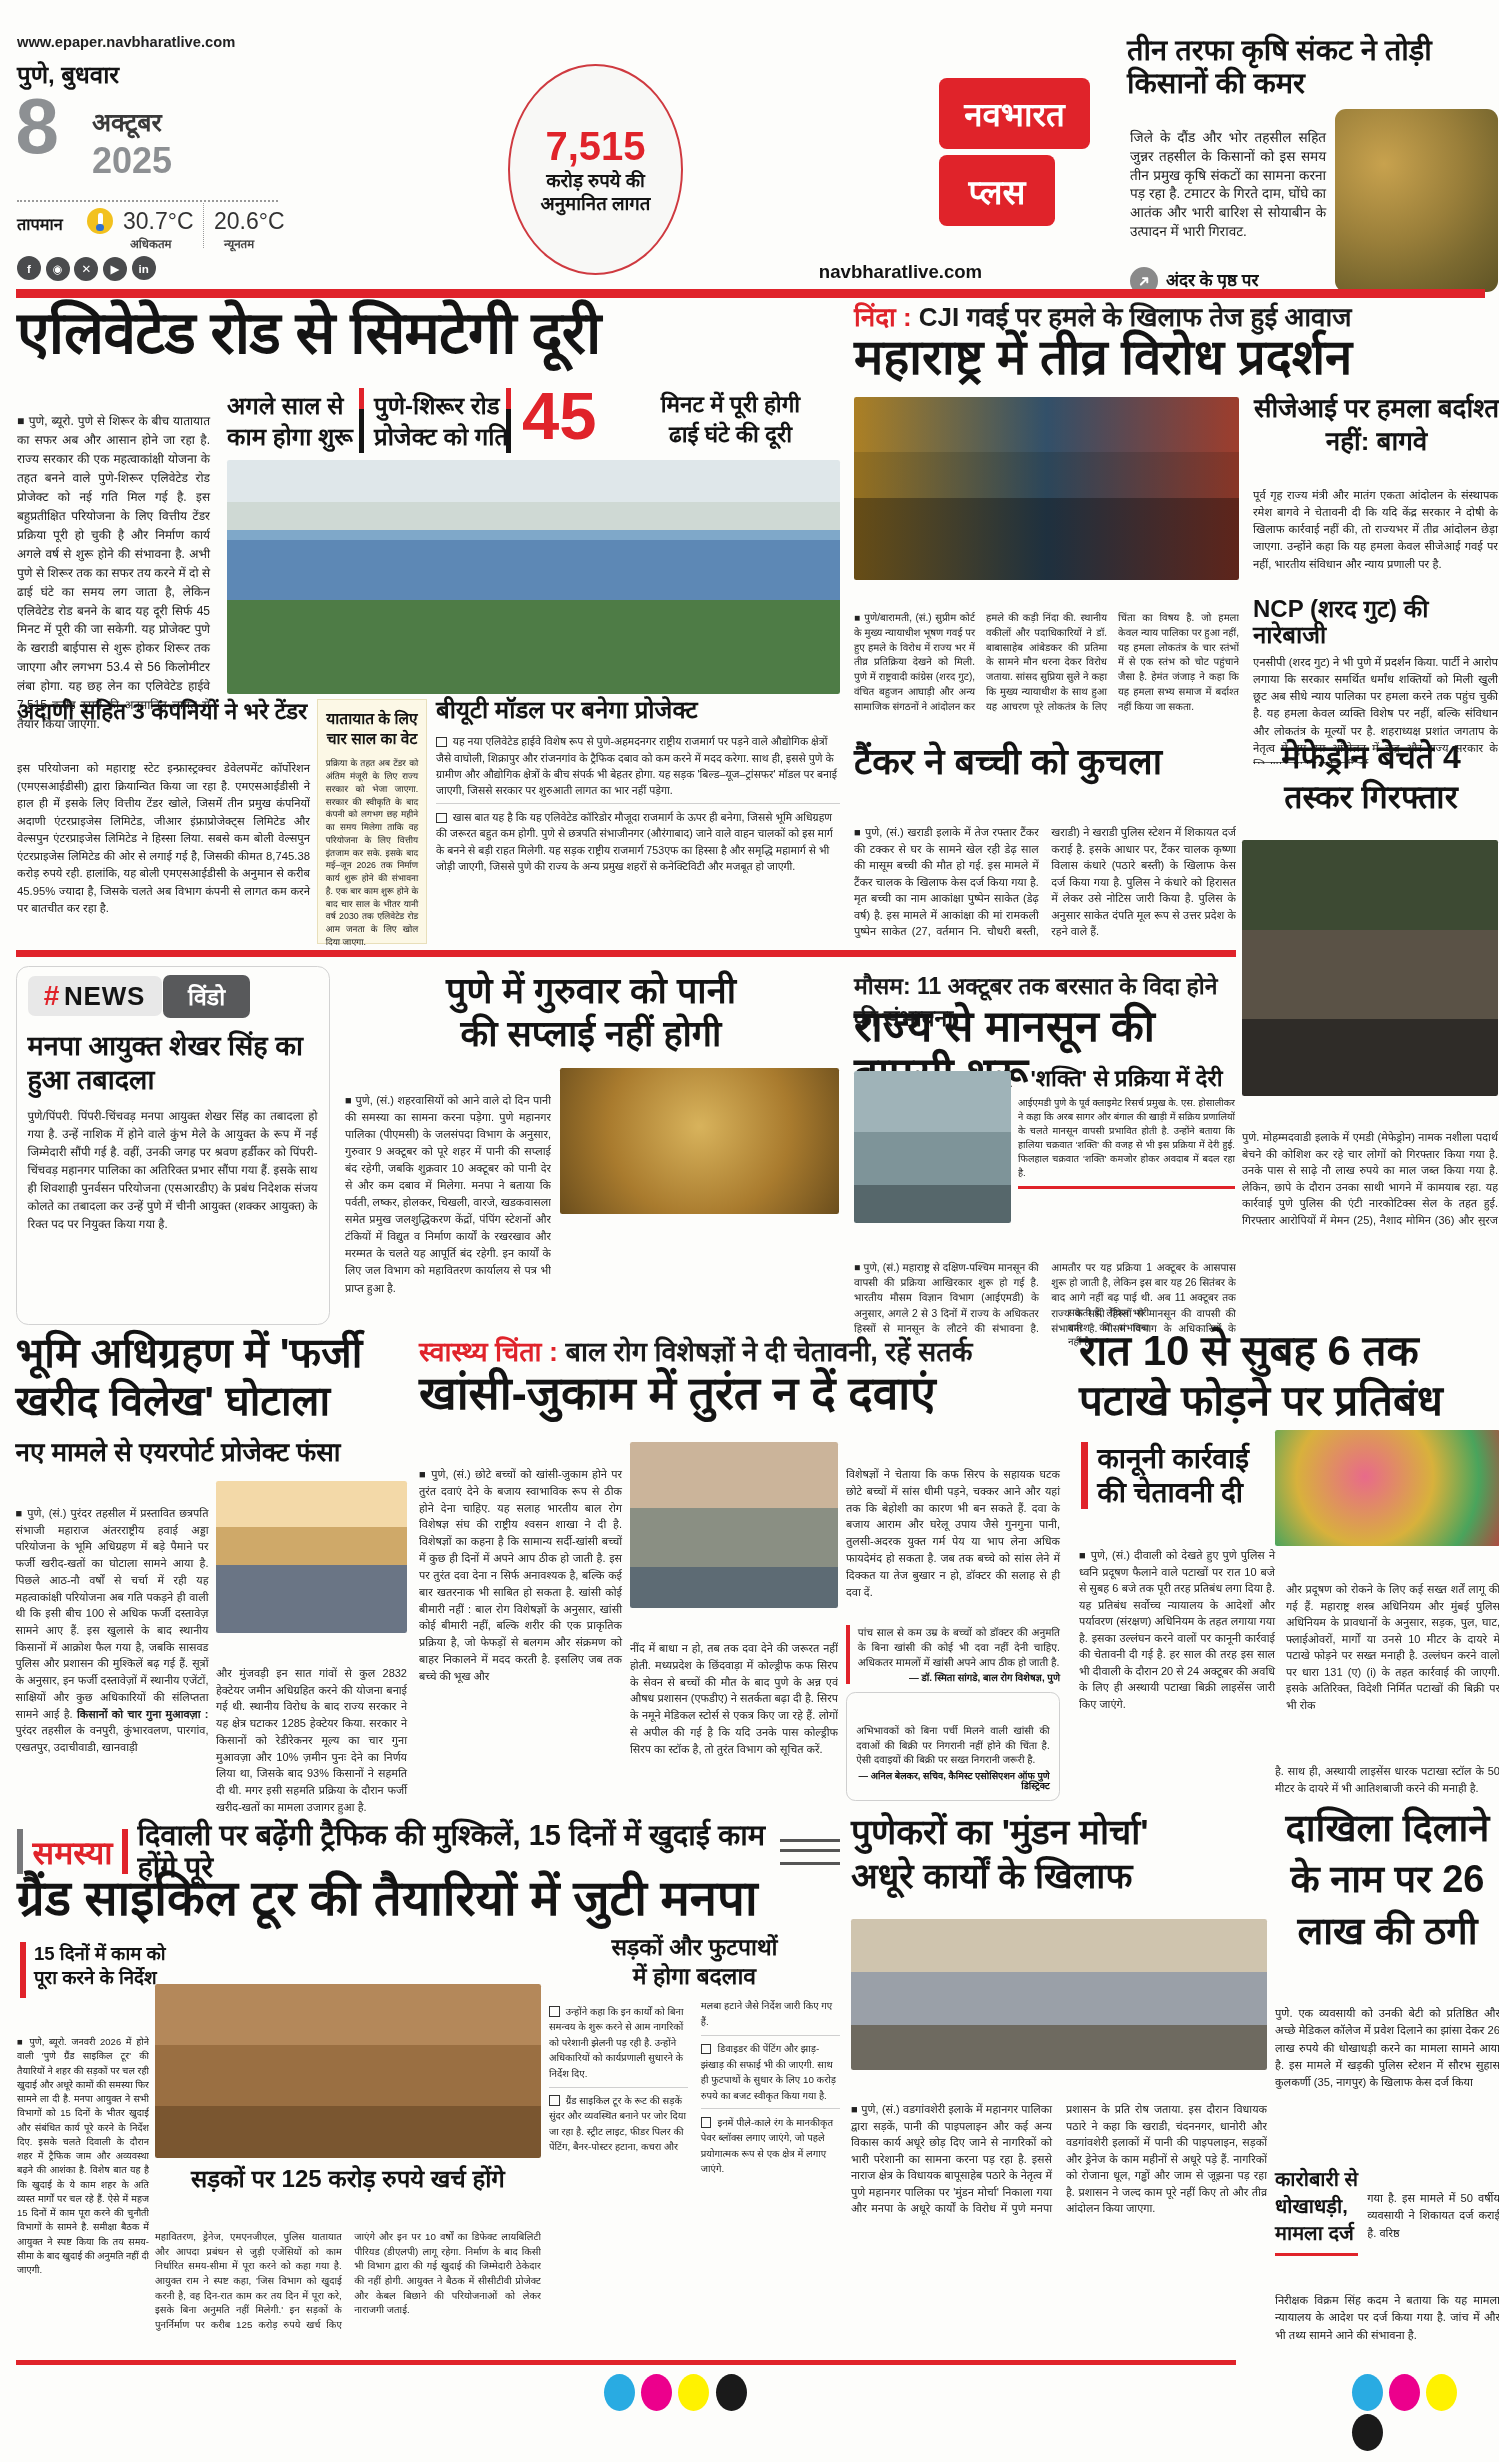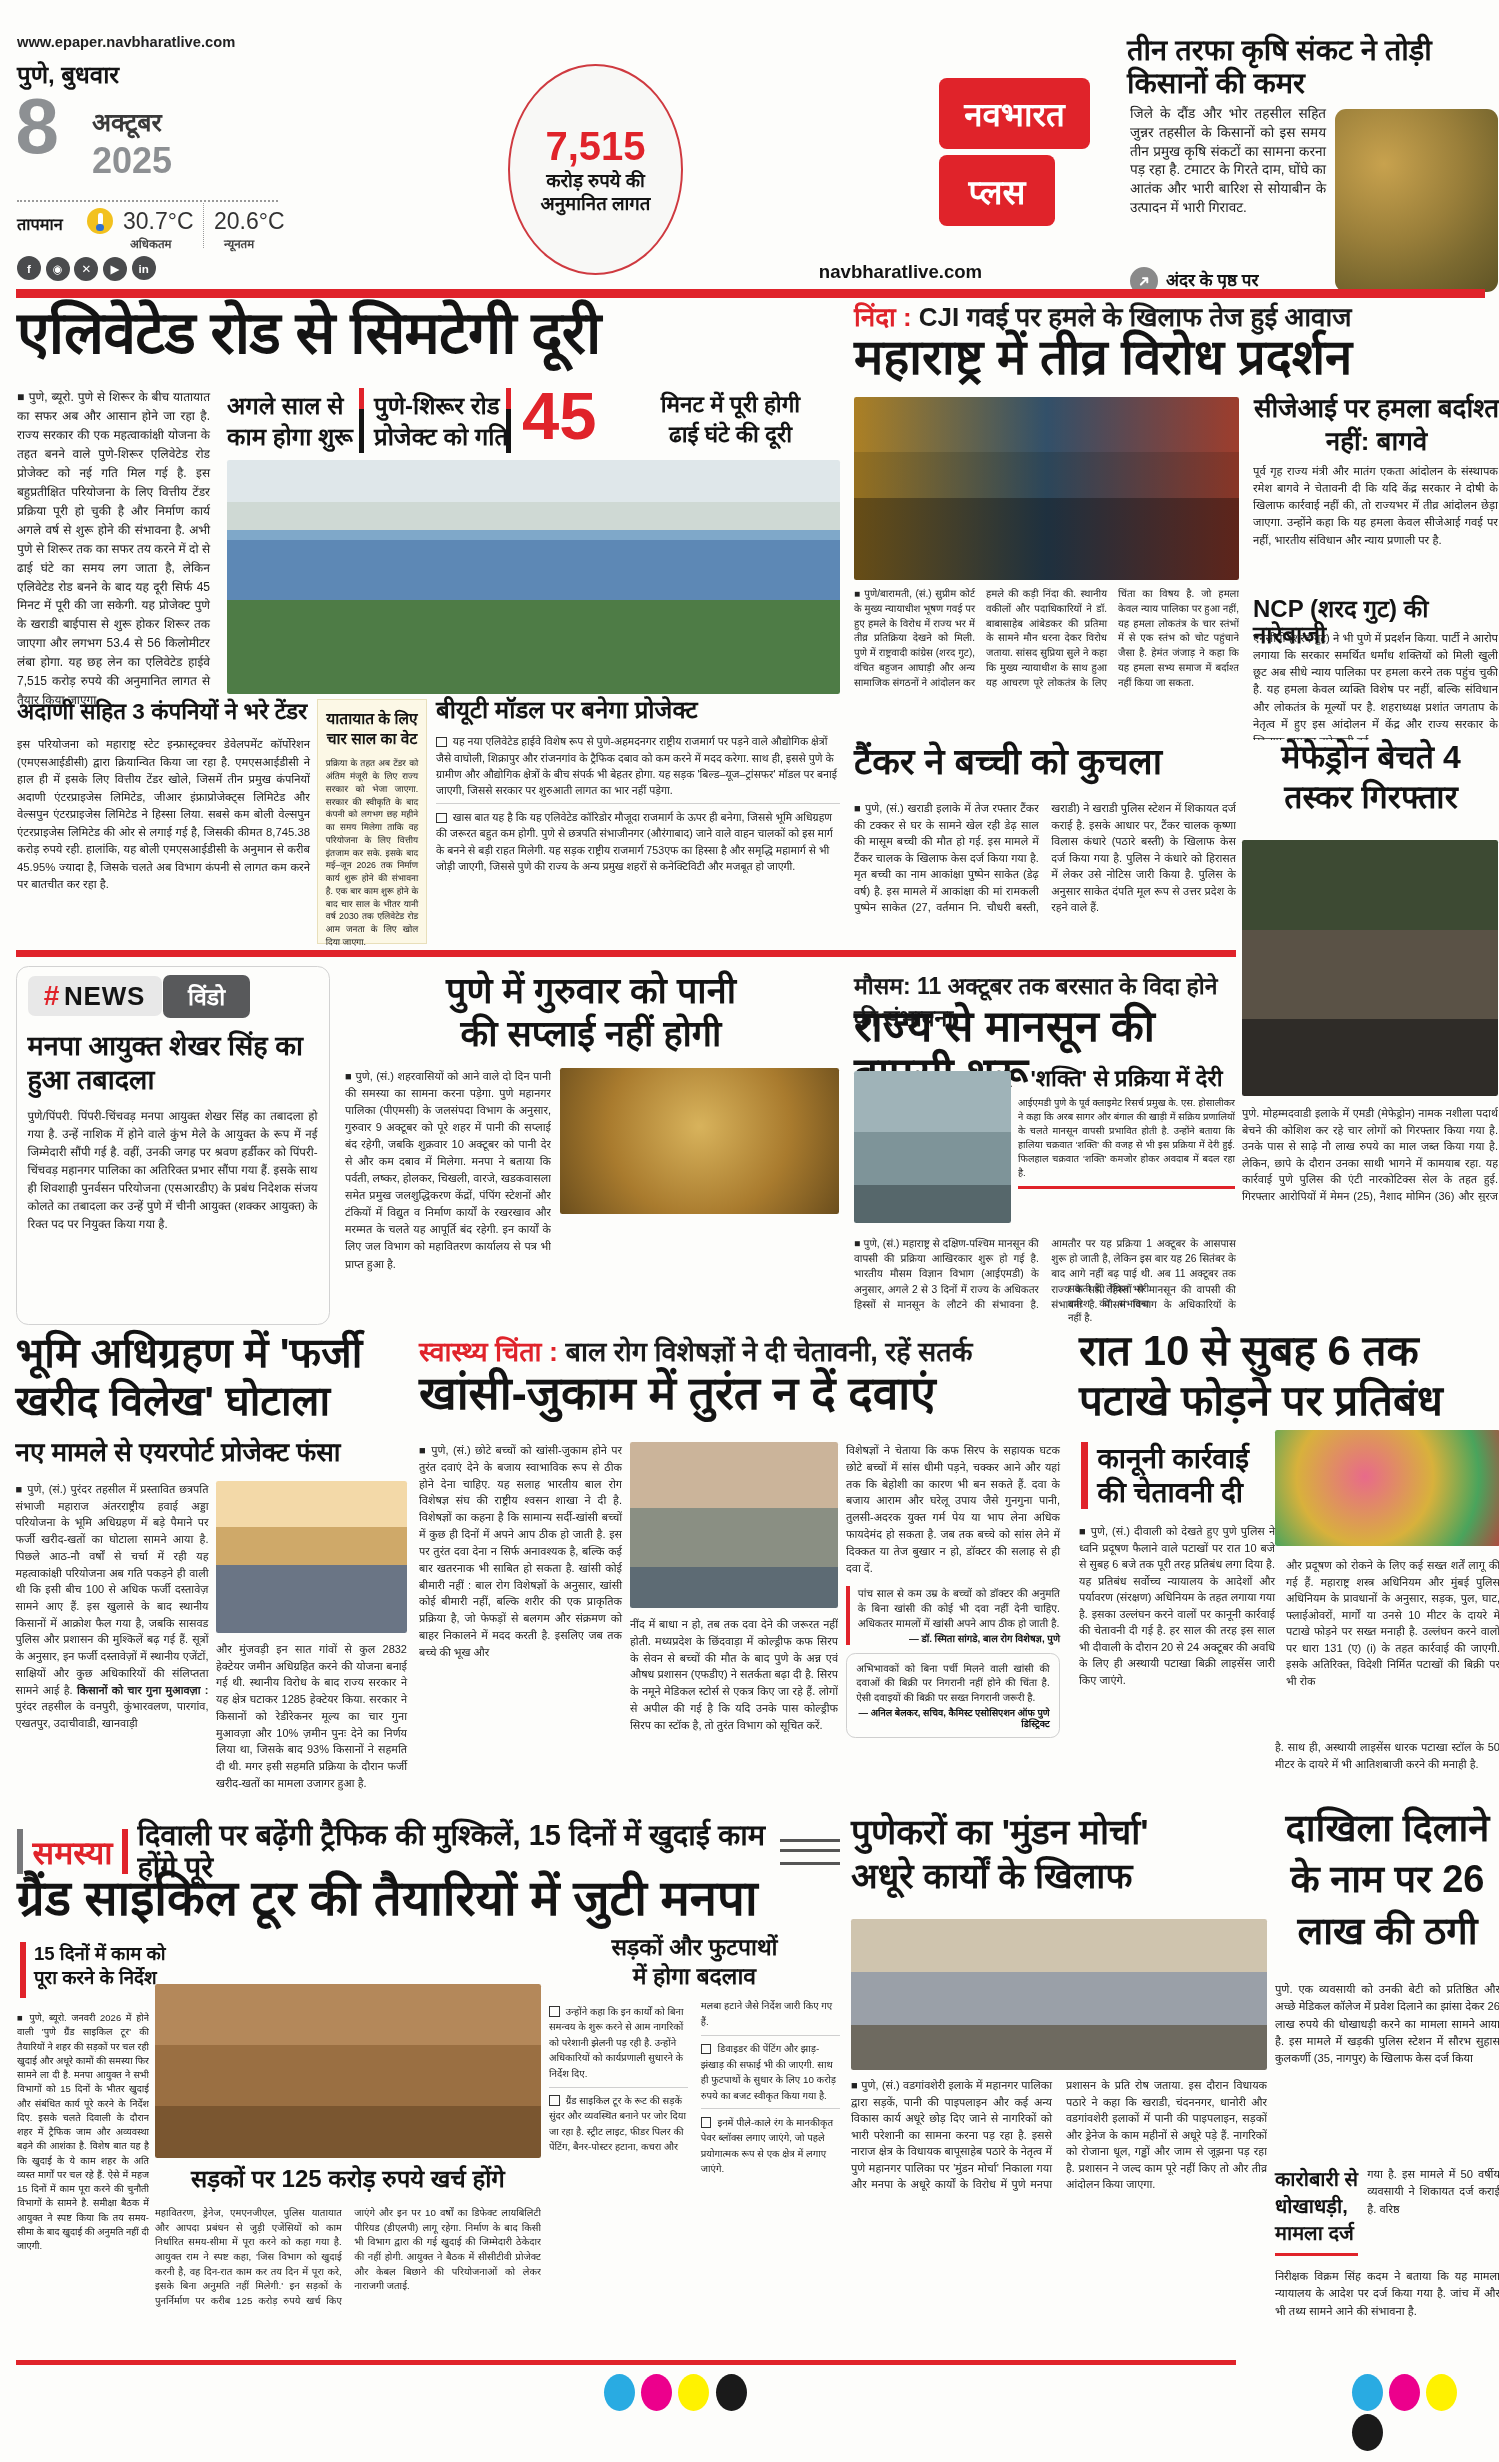--- a/index.html
+++ b/index.html
@@ -1,20 +1,20 @@
 <!DOCTYPE html>
 <html style="font-size:12.4px"><head>
 <meta charset="utf-8">
 <style>
   html,body{margin:0;padding:0;background:#e9e9e7;}
   #page{position:relative;width:1500px;height:2462px;background:#fdfdfb;margin:0 auto;
         font-family:"Liberation Sans","DejaVu Sans",sans-serif;color:#1b1b1b;overflow:hidden;}
   .abs{position:absolute;}
   .hl{font-weight:bold;color:#141414;line-height:1.1;}
-  .bd{text-align:justify;color:#222;}
+  .bd{text-align:justify;color:#222;margin-top:24px;}
   .red{color:#e0232a;}
   .rule{background:#e0232a;}
   .ph{border-radius:2.3px;overflow:hidden;}
   .dotted-h{border-top:2.3px dotted #9a9a9a;}
   .vbar{background:linear-gradient(180deg,#e0232a 0 32%,#141414 32% 100%);}
   .redbar{background:#e0232a;}
   .graybar{background:#77787a;}
   .sq{display:inline-block;width:8.5px;height:8.5px;border:1.6px solid #333;margin-right:6.2px;vertical-align:middle;}
   .bullet{border-bottom:0.8px solid #cfcfcf;padding:5.4px 0;}
   .bullet:last-child{border-bottom:none;}

